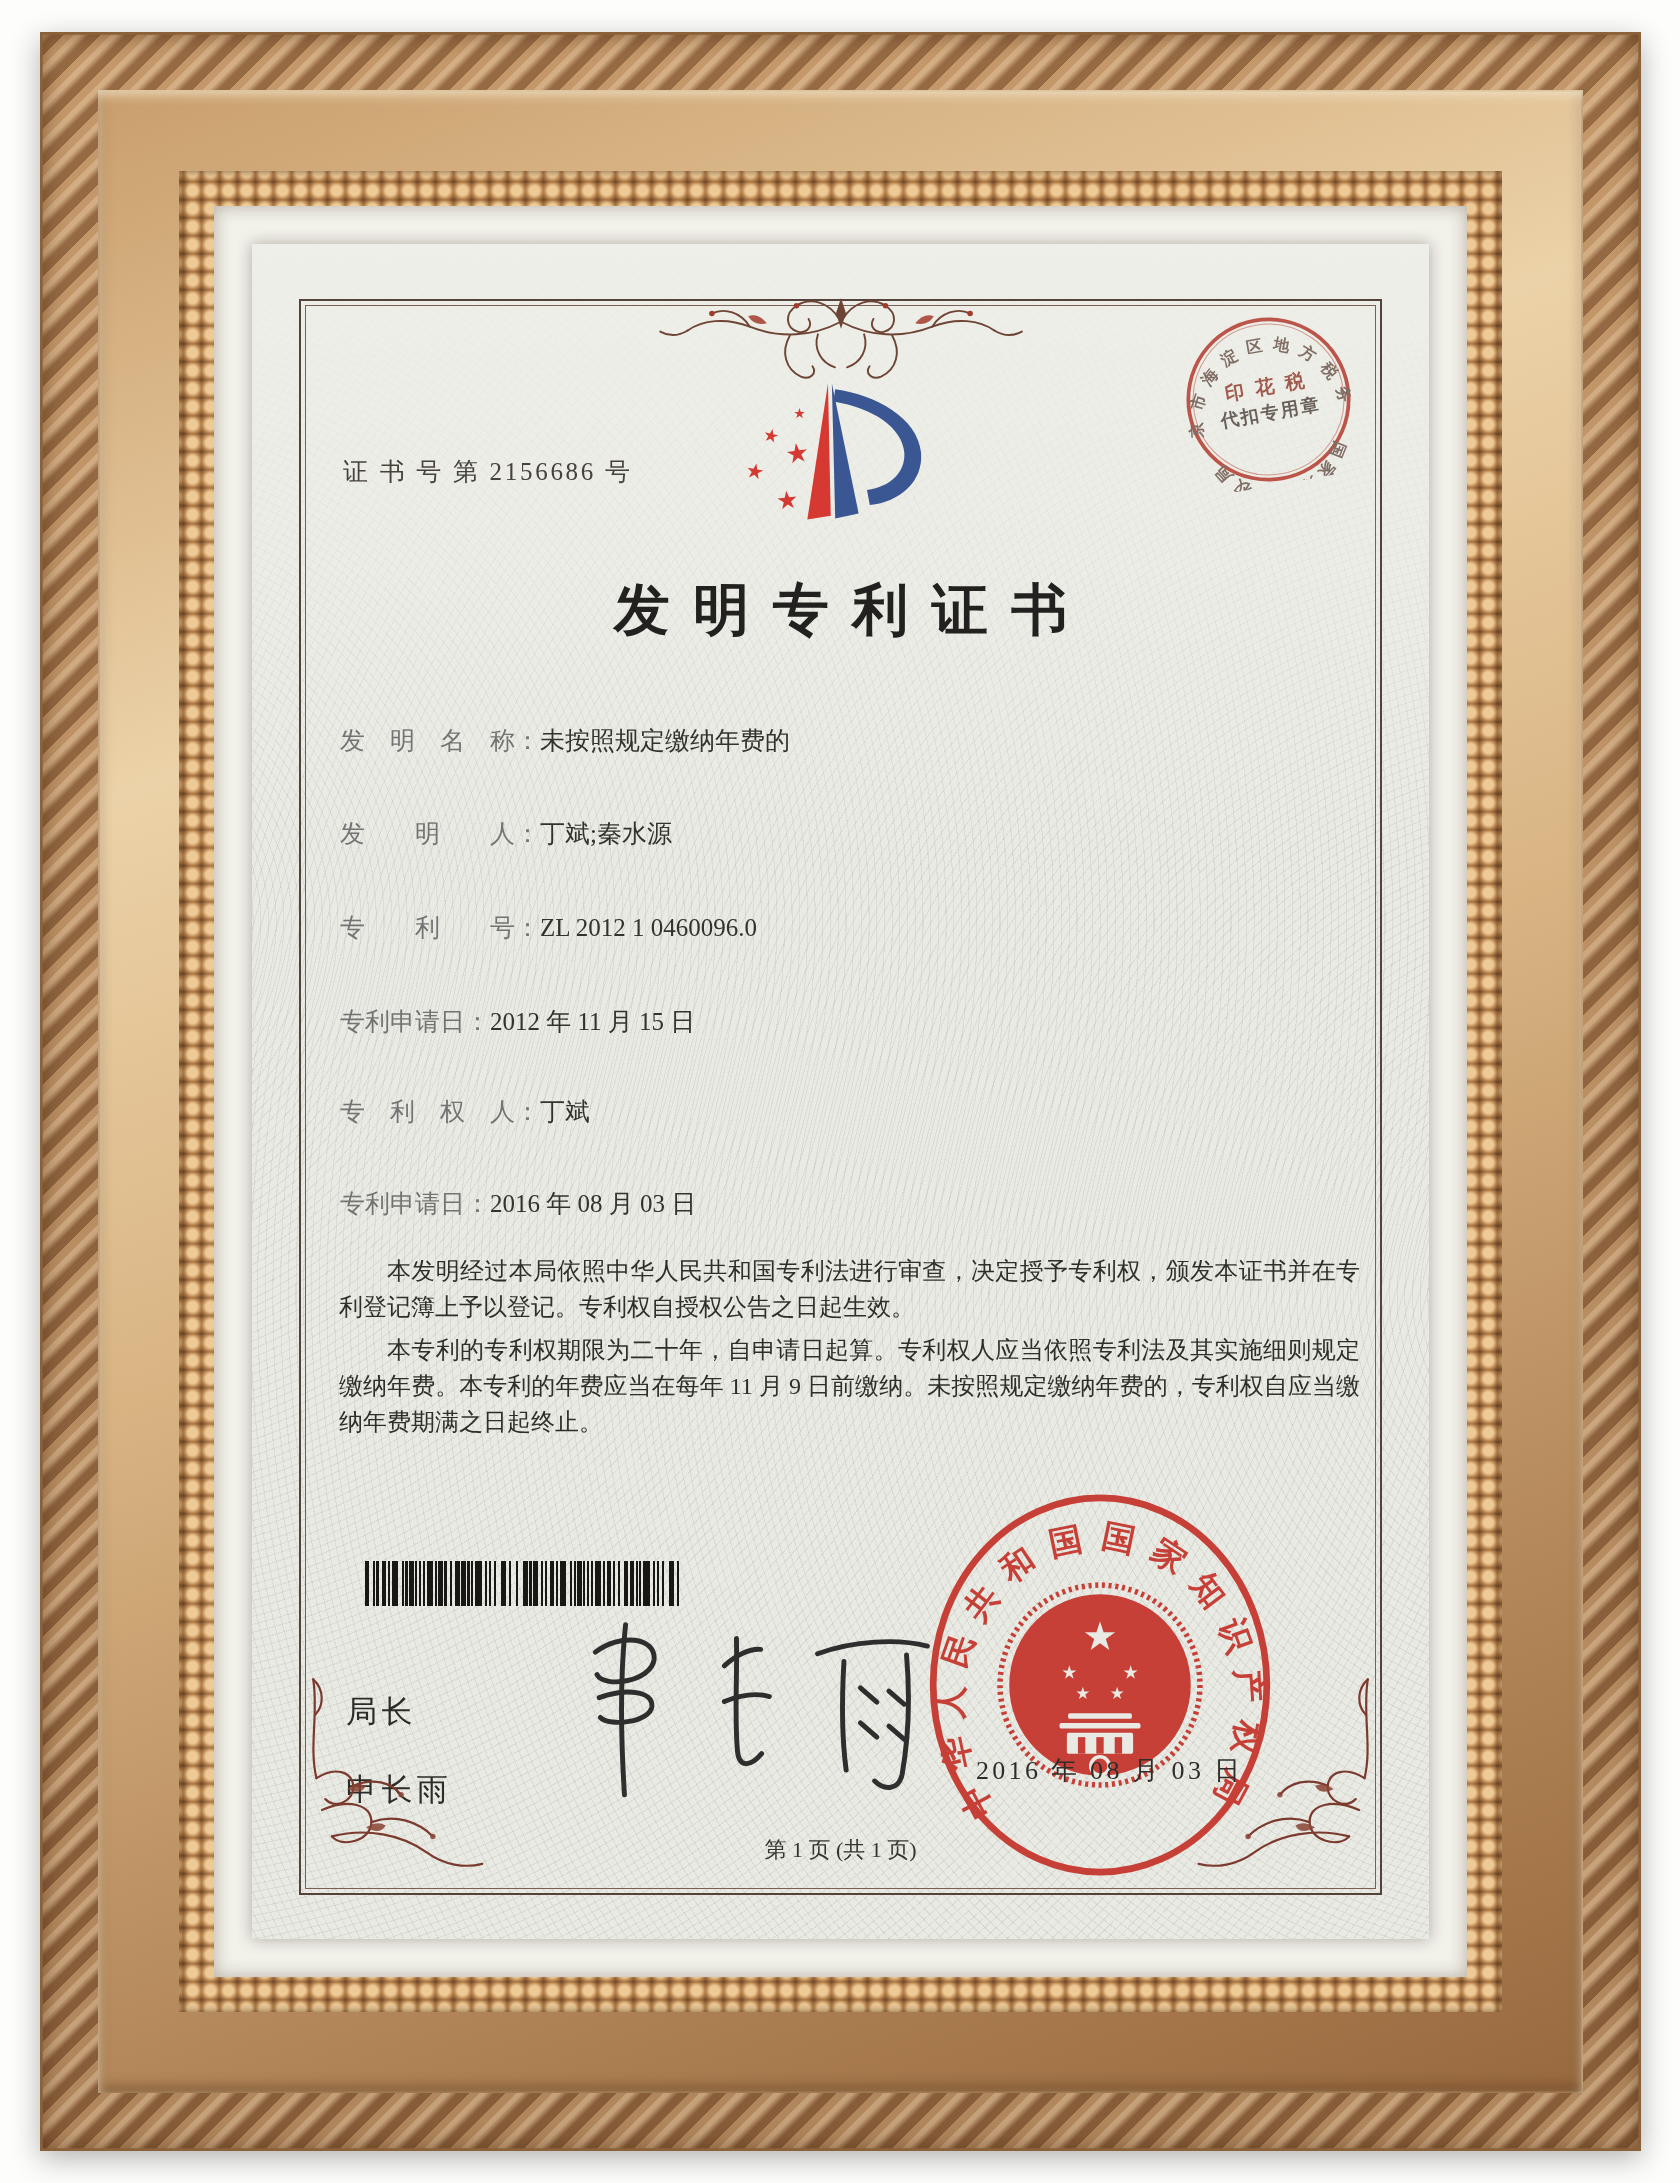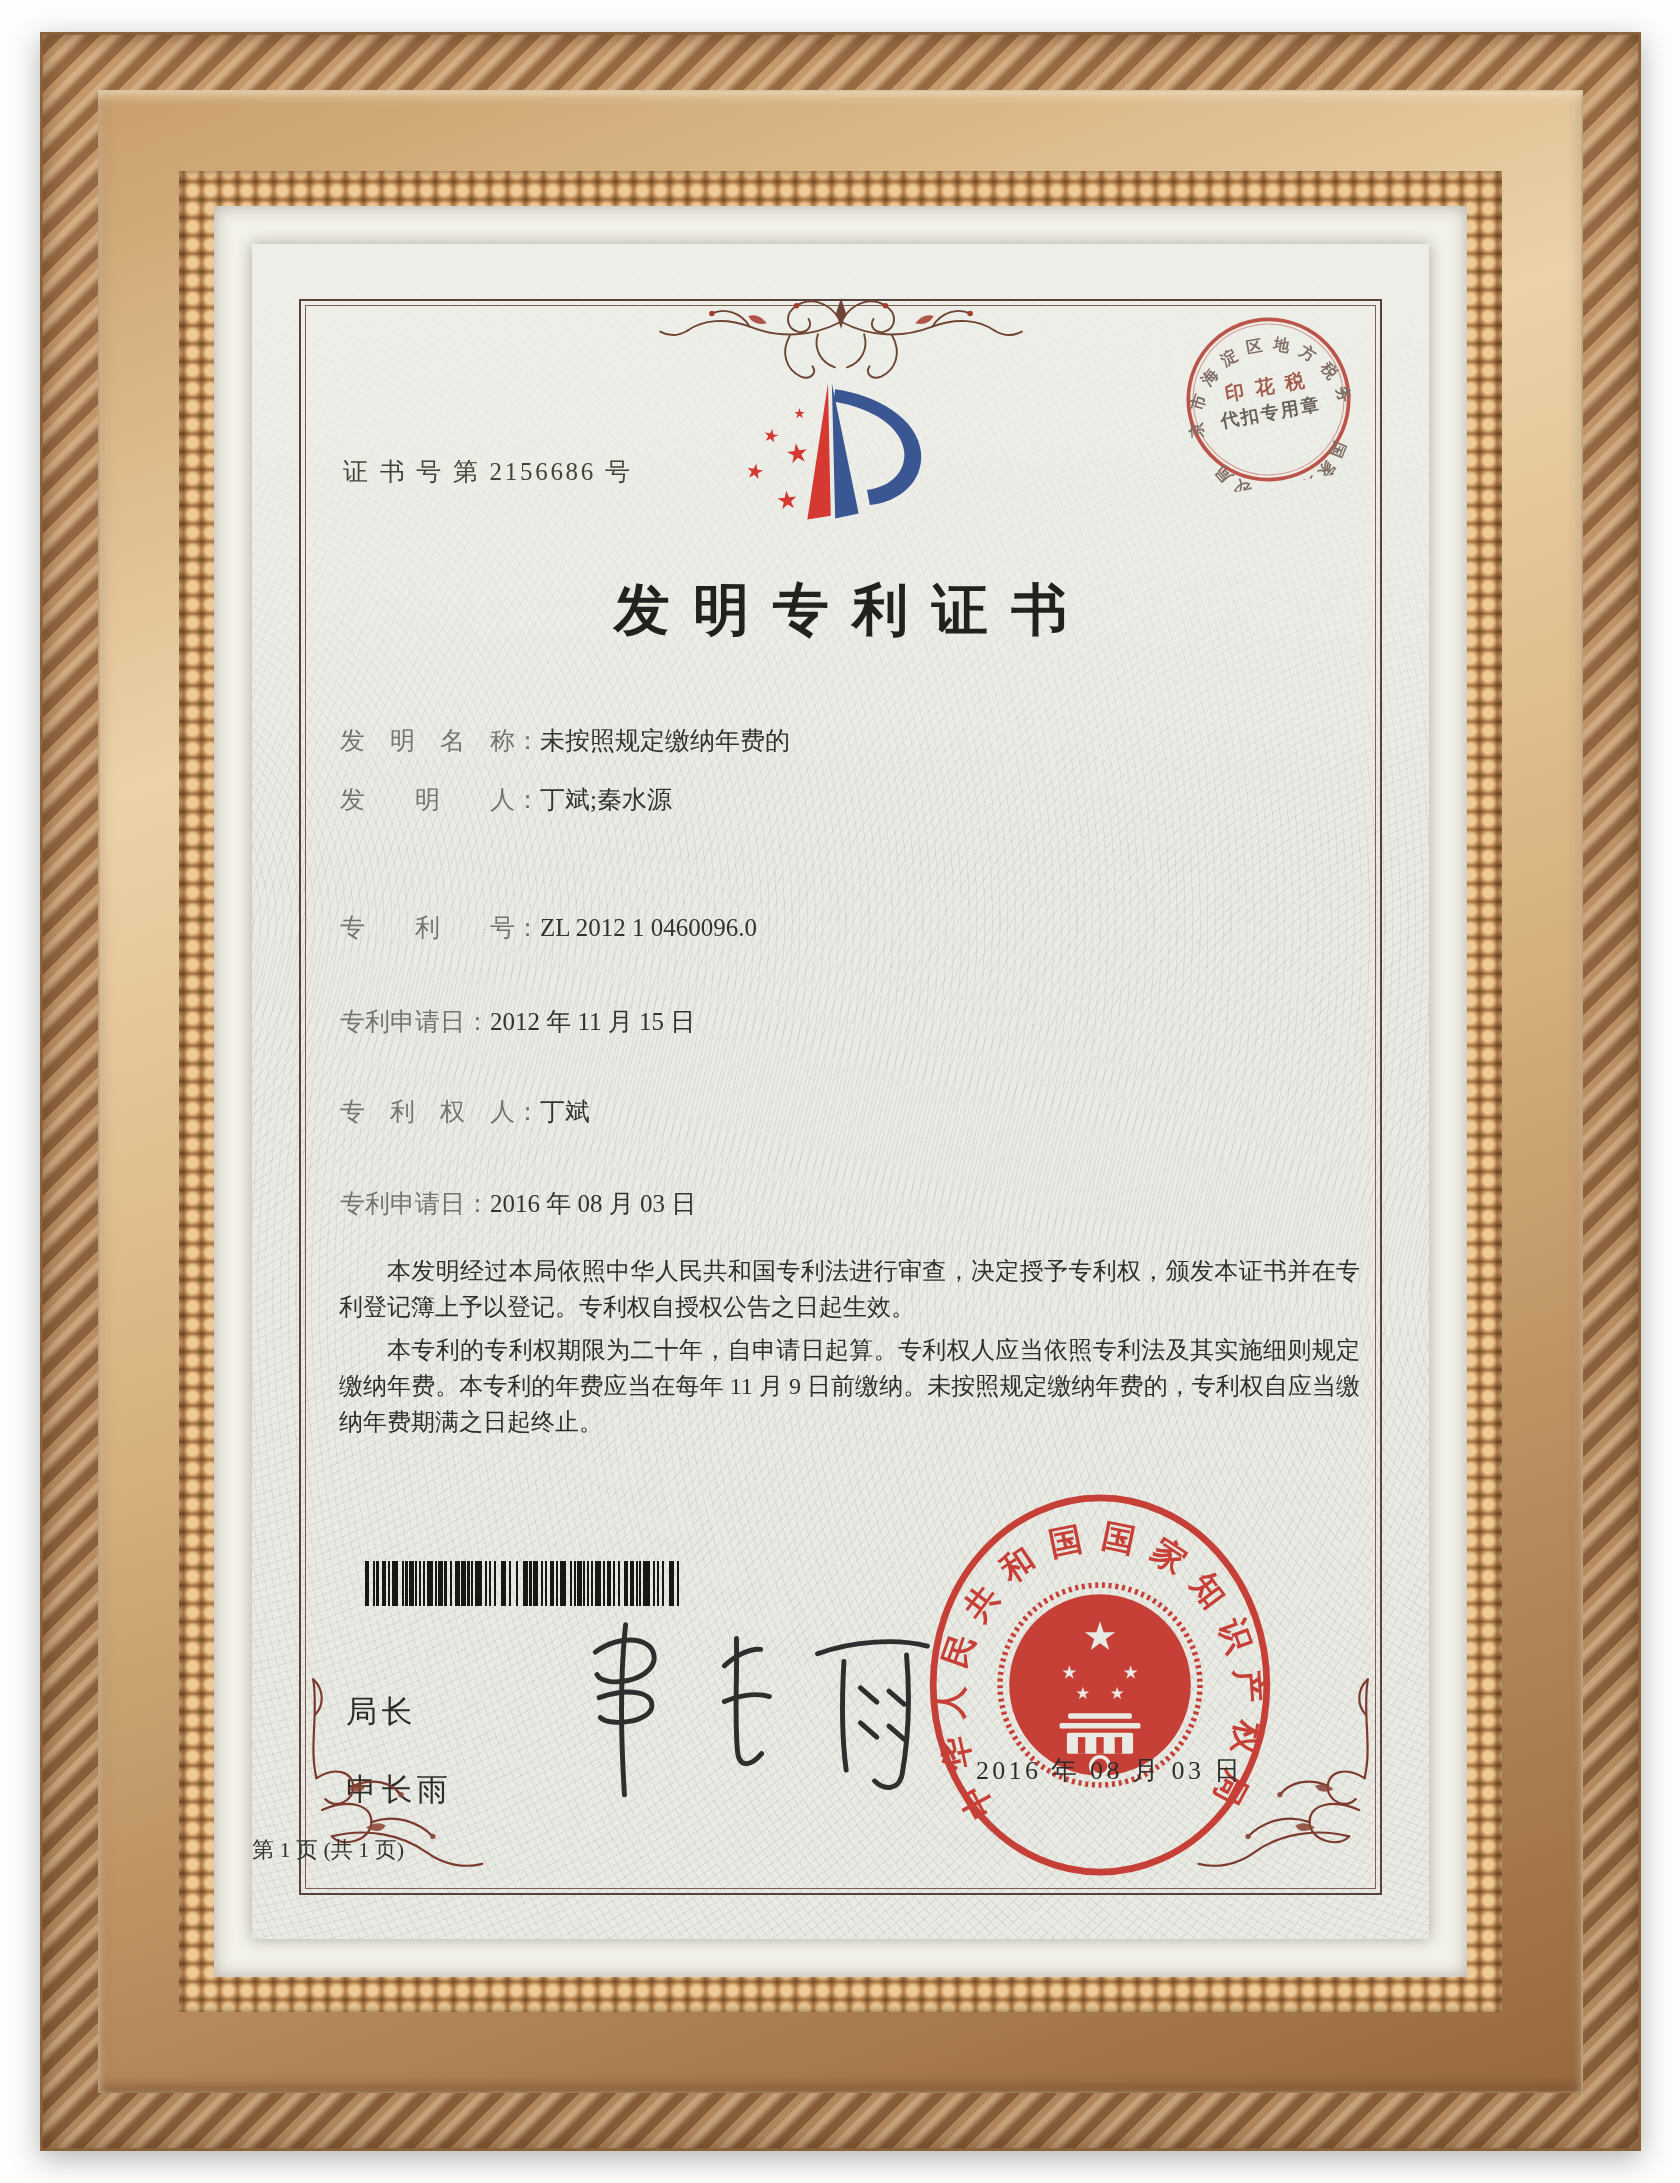--- a/index.html
+++ b/index.html
@@ -49,21 +49,21 @@
   .paras p{margin:0 0 6.6px 0;text-indent:2em;}
   
   .barcode{position:absolute;left:113px;top:1317px;width:321px;height:45px;display:flex;align-items:stretch;overflow:hidden;}
   .barcode i{display:block;background:#181715;}
   .barcode em{display:block;background:transparent;}
   .director-label{position:absolute;left:94px;top:1447px;font-size:31px;color:#2c2b27;letter-spacing:4.4px;}
   .director-name{position:absolute;left:94px;top:1525px;font-size:31px;color:#2c2b27;letter-spacing:4.4px;}
   .signature{position:absolute;left:291px;top:1356px;width:434px;height:214px;}
   .seal{position:absolute;left:664px;top:1238px;width:368px;height:406px;opacity:.94;}
   .seal-date{position:absolute;left:724px;top:1509px;font-size:26px;color:#2e2d2b;letter-spacing:3.3px;white-space:nowrap;}
-  .footer{position:absolute;left:0;right:0;top:1591px;font-size:22px;color:#35332e;}
+  .footer{position:absolute;left:0;right:0;top:1591px;text-align:center;font-size:22px;color:#35332e;}
   .stamp{position:absolute;left:931px;top:70px;width:171px;height:171px;transform:rotate(-10deg);opacity:.92;}
   .logo{position:absolute;left:494px;top:136px;width:184px;height:151px;}
   .flourish-top{position:absolute;left:50%;top:22px;transform:translateX(-50%);width:511px;height:135px;}
   .corner{position:absolute;width:184px;height:217px;}
   .corner.bl{left:48px;bottom:46px;}
   .corner.br{right:48px;bottom:46px;transform:scaleX(-1);}
 </style>
 </head>
 <body>
 
@@ -130,21 +130,21 @@
                 <text x="160" y="148" text-anchor="middle" font-size="36" letter-spacing="6" fill="#9b4f41" font-weight="700">印 花 税</text>
                 <text x="160" y="196" text-anchor="middle" font-size="34" letter-spacing="4" fill="#5f564e" font-weight="600">代扣专用章</text>
                 <text font-size="30" letter-spacing="10" fill="#77635a" font-weight="600">
                   <textPath href="#stampBottom" startOffset="50%" text-anchor="middle">国家知识产权局</textPath>
                 </text>
               </svg>
 
               <div class="title">发明专利证书</div>
 
               <div class="row" style="top:480px"><span class="lbl">发　明　名　称：</span><span class="val">未按照规定缴纳年费的</span></div>
-              <div class="row" style="top:539px"><span class="lbl">发　　明　　人：</span><span class="val">丁斌;秦水源</span></div>
+              <div class="row" style="top:573px"><span class="lbl">发　　明　　人：</span><span class="val">丁斌;秦水源</span></div>
               <div class="row" style="top:667px"><span class="lbl">专　　利　　号：</span><span class="val">ZL 2012 1 0460096.0</span></div>
               <div class="row" style="top:761px"><span class="lbl">专利申请日：</span><span class="val">2012 年 11 月 15 日</span></div>
               <div class="row" style="top:851px"><span class="lbl">专　利　权　人：</span><span class="val">丁斌</span></div>
               <div class="row" style="top:943px"><span class="lbl">专利申请日：</span><span class="val">2016 年 08 月 03 日</span></div>
 
               <div class="paras">
                 <p>本发明经过本局依照中华人民共和国专利法进行审查，决定授予专利权，颁发本证书并在专利登记簿上予以登记。专利权自授权公告之日起生效。</p>
                 <p>本专利的专利权期限为二十年，自申请日起算。专利权人应当依照专利法及其实施细则规定缴纳年费。本专利的年费应当在每年 11 月 9 日前缴纳。未按照规定缴纳年费的，专利权自应当缴纳年费期满之日起终止。</p>
               </div>
 

